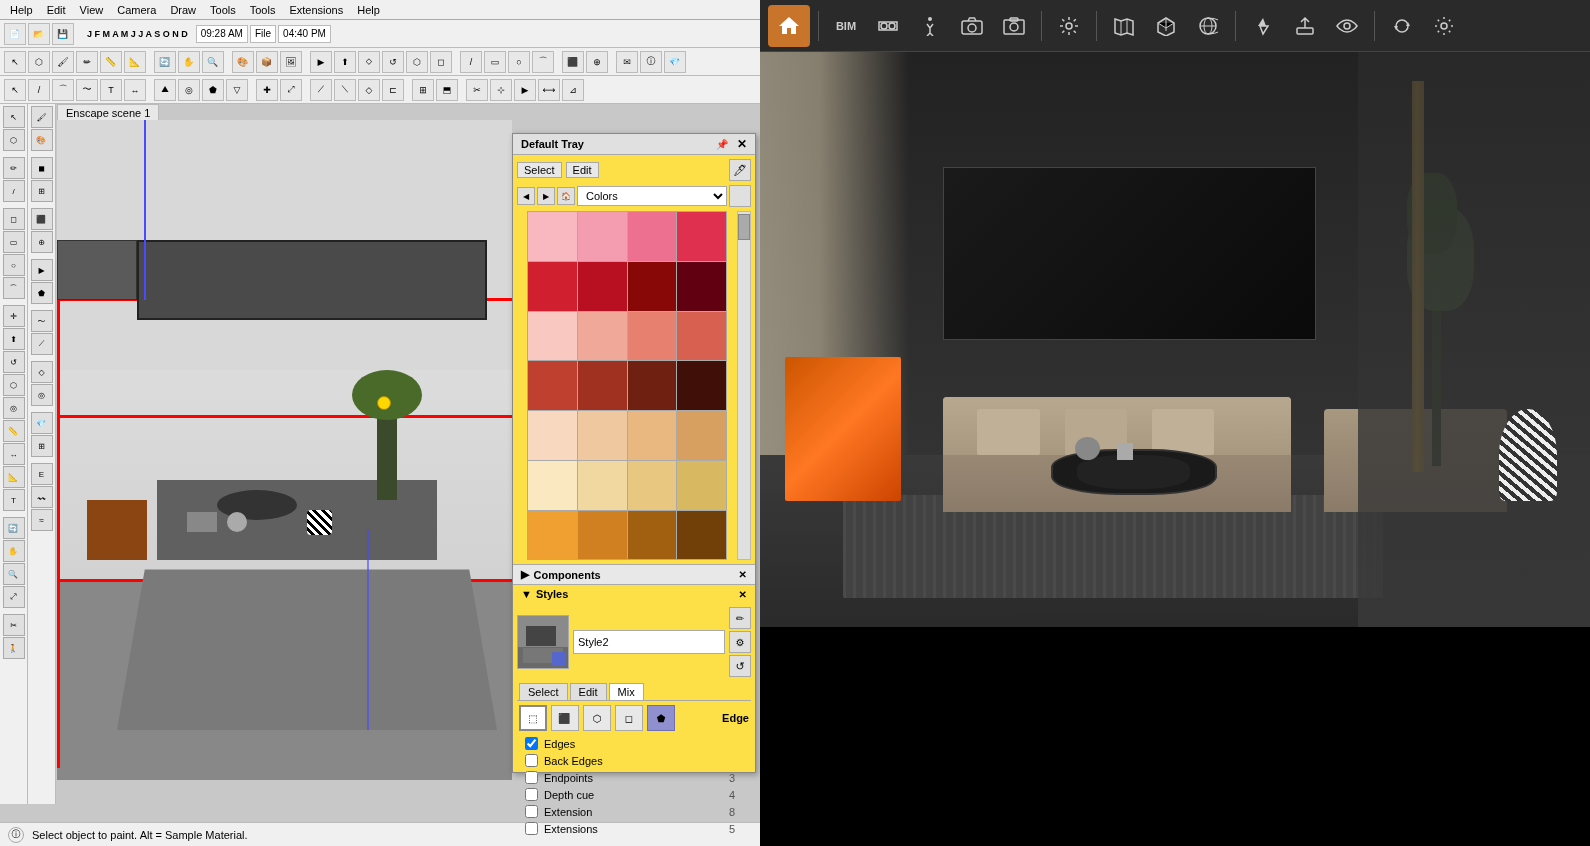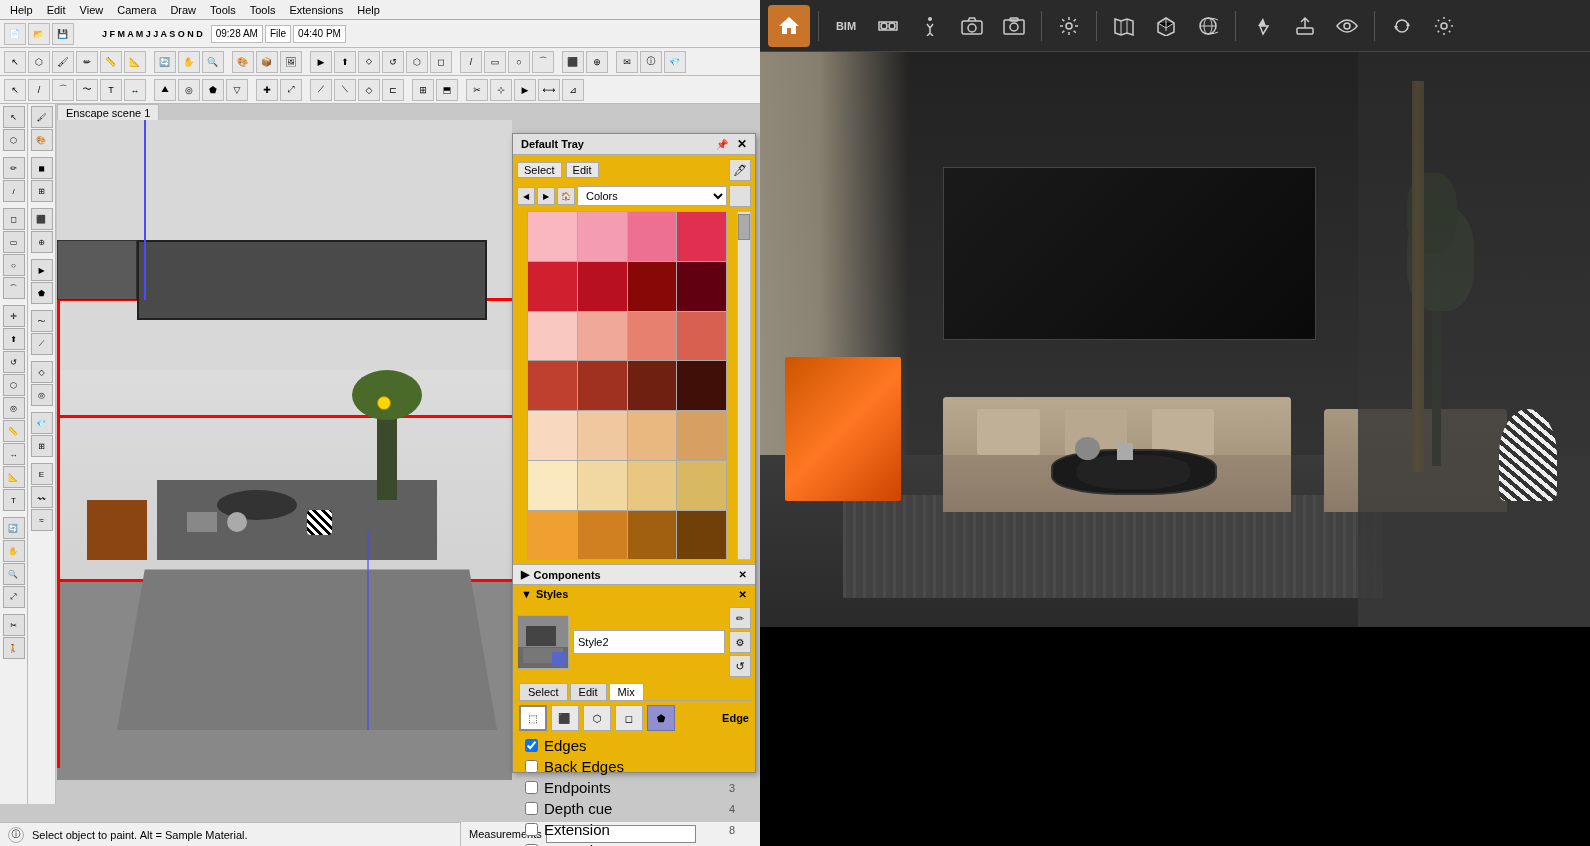--- a/index.html
+++ b/index.html
@@ -144,21 +144,21 @@
       border: 1px solid #888;
       background: #fff;
       margin-left: 4px;
     }
 
     
     #tray-panel {
       position: absolute;
       left: 512px; top: 133px;
       width: 244px; height: 640px;
-      background: #eab308;
+      background: #fde047;
       border: 1px solid #888;
       box-shadow: 2px 2px 6px rgba(0,0,0,0.3);
     }
     #tray-title {
       background: #e0e0e0;
       border-bottom: 1px solid #aaa;
       padding: 3px 8px;
       display: flex; align-items: center; justify-content: space-between;
       font-size: 11px; font-weight: bold;
     }
@@ -280,21 +280,21 @@
     }
     .edge-row {
       display: flex; align-items: center; gap: 6px;
       margin-bottom: 4px;
       position: relative;
     }
     .edge-row input[type="checkbox"] {
       margin: 0;
     }
     .edge-row label {
-      font-size: 15px;
+      font-size: 11px;
     }
     .edge-number {
       position: absolute;
       right: 8px;
       font-size: 11px;
       color: #555;
     }
 
     
     #right-panel {
@@ -399,21 +399,21 @@
     <span class="menu-item">Extensions</span>
     <span class="menu-item">Help</span>
   </div>
 
   <div id="toolbar1">
     <div class="tb-btn">📄</div>
     <div class="tb-btn">📂</div>
     <div class="tb-btn">💾</div>
     <div class="tb-sep"></div>
 
-    <div style="display:flex;align-items:flex-end;gap:4px;margin-left:20px;">
+    <div style="display:flex;align-items:flex-end;gap:4px;margin-left:5px;">
       <span style="font-size:9px;font-weight:bold;">J F M A M J J A S O N D</span>
     </div>
     <div class="tb-sep"></div>
     <div class="tb-time">09:28 AM</div>
     <div class="tb-time">File</div>
     <div class="tb-time">04:40 PM</div>
   </div>
 
   <div id="toolbar2">
     <div class="tb-btn">↖</div>
@@ -573,24 +573,20 @@
 
     <div style="position:absolute;bottom:370px;left:320px;width:14px;height:14px;background:#ffd700;border-radius:50%;border:1px solid #aa8800;"></div>
 
     <div style="position:absolute;top:0;left:87px;width:2px;height:180px;background:#4a4aff;"></div>
     <div style="position:absolute;bottom:50px;left:310px;width:2px;height:200px;background:#4a4aff;opacity:0.6;"></div>
   </div>
 
   <div id="status-bar">
     <div style="width:16px;height:16px;background:#f0f0f0;border:1px solid #aaa;border-radius:50%;display:flex;align-items:center;justify-content:center;font-size:9px;">ⓘ</div>
     <span>Select object to paint. Alt = Sample Material.</span>
-    <div id="measurements-area">
-      <span>Measurements</span>
-      <div id="measurements-box"></div>
-    </div>
   </div>
 </div>
 
 <div id="tray-panel">
   <div id="tray-title">
     <span>Default Tray</span>
     <div style="display:flex;align-items:center;gap:4px;">
       <span class="tray-pin">📌</span>
       <span class="tray-close">✕</span>
     </div>

